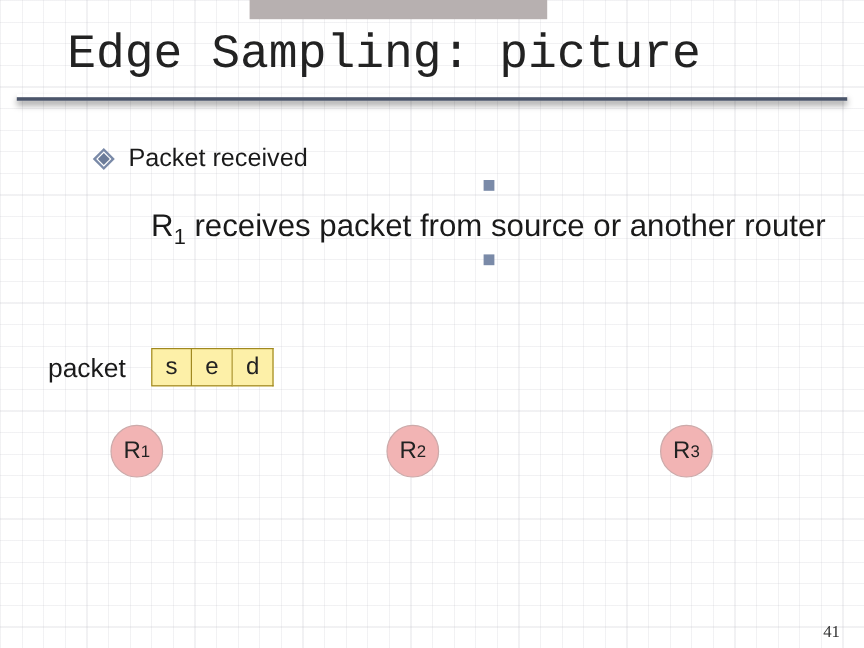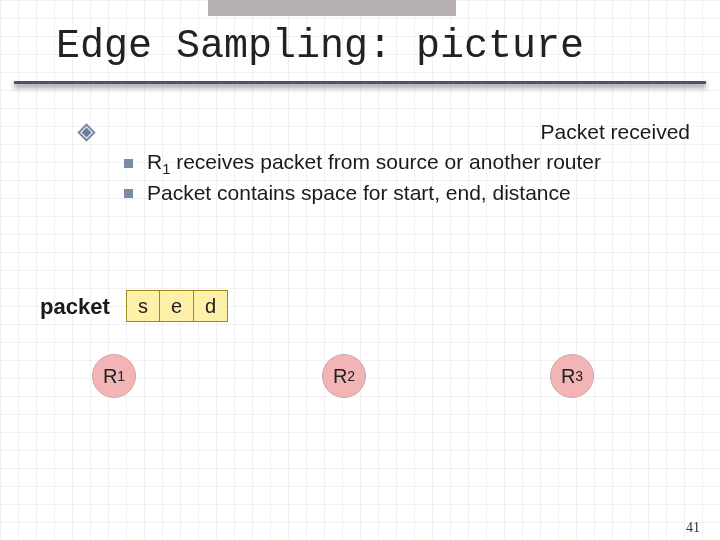--- a/index.html
+++ b/index.html
@@ -42,25 +42,24 @@
   }
   .bullet-block {
     position: absolute;
     top: 120px;
     left: 80px;
     right: 30px;
   }
   .b1 {
     display: flex;
     align-items: center;
-    gap: 1px;
+    gap: 14px;
     font-size: 21px;
     color: #1a1a1a;
     margin-bottom: 6px;
-    justify-content: space-between;
   }
   .diamond {
     width: 13px; height: 13px;
     display: inline-block;
     position: relative;
     flex: 0 0 auto;
   }
   .diamond::before {
     content: "";
     position: absolute;
@@ -73,38 +72,38 @@
     position: absolute;
     top: 3px; left: 3px;
     width: 7px; height: 7px;
     background: #6b7b99;
     transform: rotate(45deg);
   }
   .sub {
     display: flex;
     align-items: center;
     gap: 14px;
-    font-size: 21px;
+    font-size: 26px;
     color: #1a1a1a;
     margin-left: 44px;
     margin-bottom: 4px;
+    flex-direction: column;
   }
   .square {
     width: 9px; height: 9px;
     background: #7a8aa8;
     flex: 0 0 auto;
   }
   sub.ssub { font-size: 0.7em; vertical-align: sub; }
   .packet-label {
     position: absolute;
     top: 294px;
     left: 40px;
     font-size: 22px;
     color: #1a1a1a;
-    font-weight: bold;
   }
   .packet-box {
     position: absolute;
     top: 290px;
     left: 126px;
     display: flex;
   }
   .cell {
     width: 34px;
     height: 32px;
@@ -157,21 +156,20 @@
     <span>Packet received</span>
   </div>
   <div class="sub">
     <span class="square"></span>
     <span>
       <span>R</span><sub class="ssub">1</sub><span> receives packet from source or another router</span>
     </span>
   </div>
   <div class="sub">
     <span class="square"></span>
-    <span>Packet contains space for start, end, distance</span>
   </div>
 </div>
 
 <div class="packet-label">packet</div>
 <div class="packet-box">
   <div class="cell">s</div>
   <div class="cell">e</div>
   <div class="cell">d</div>
 </div>
 

